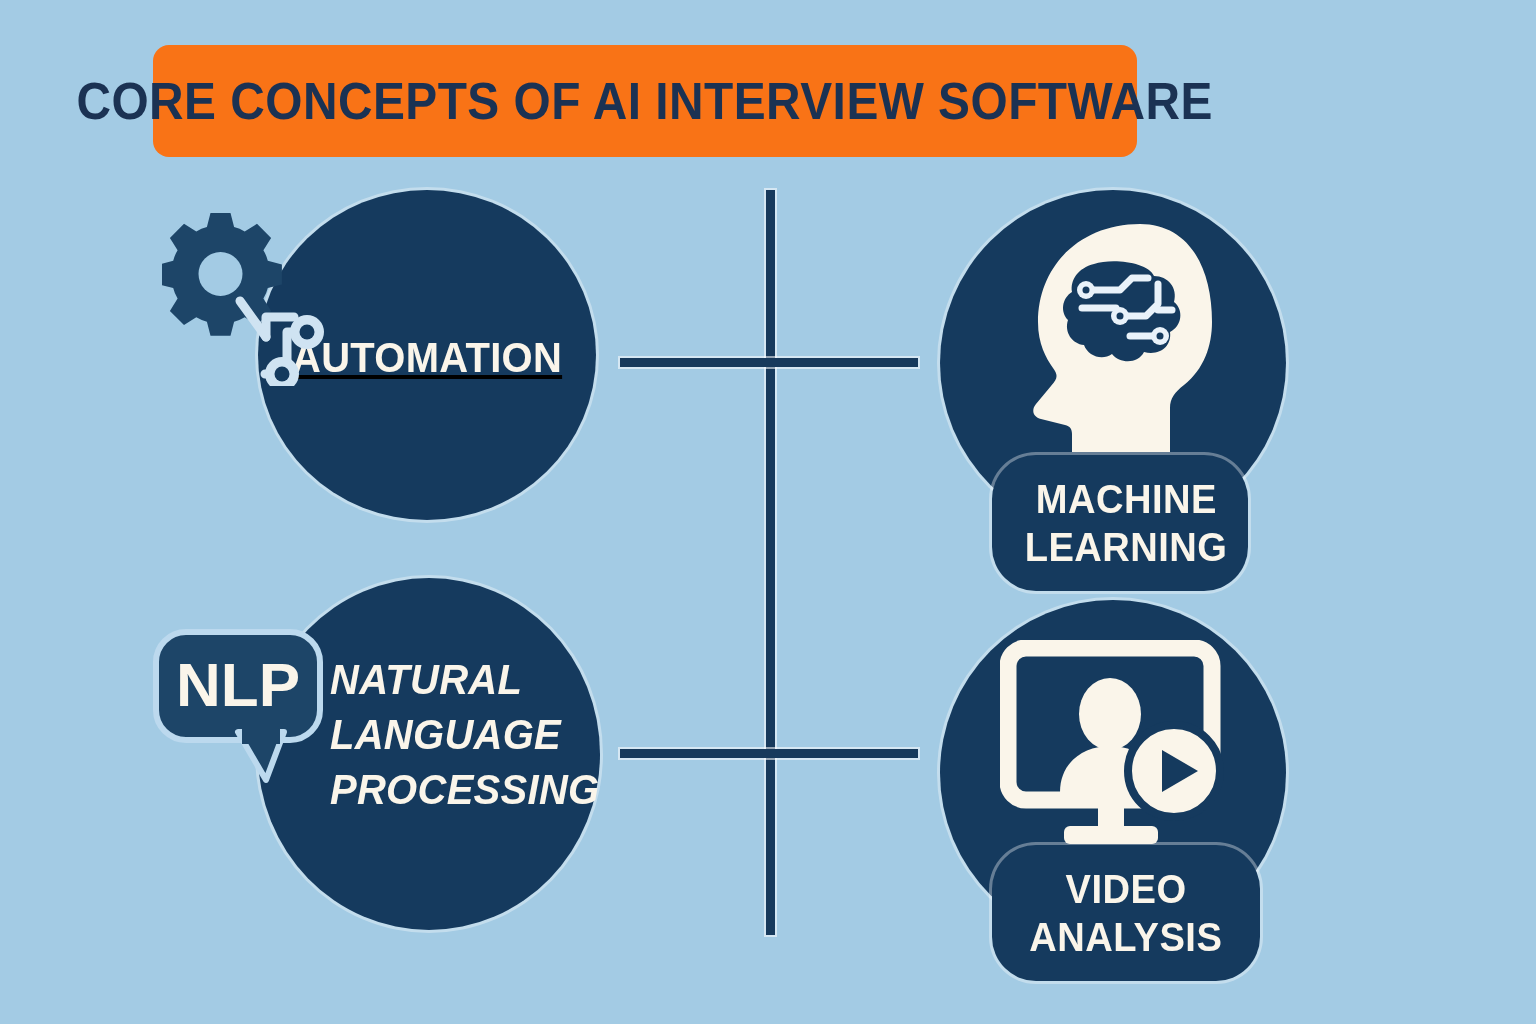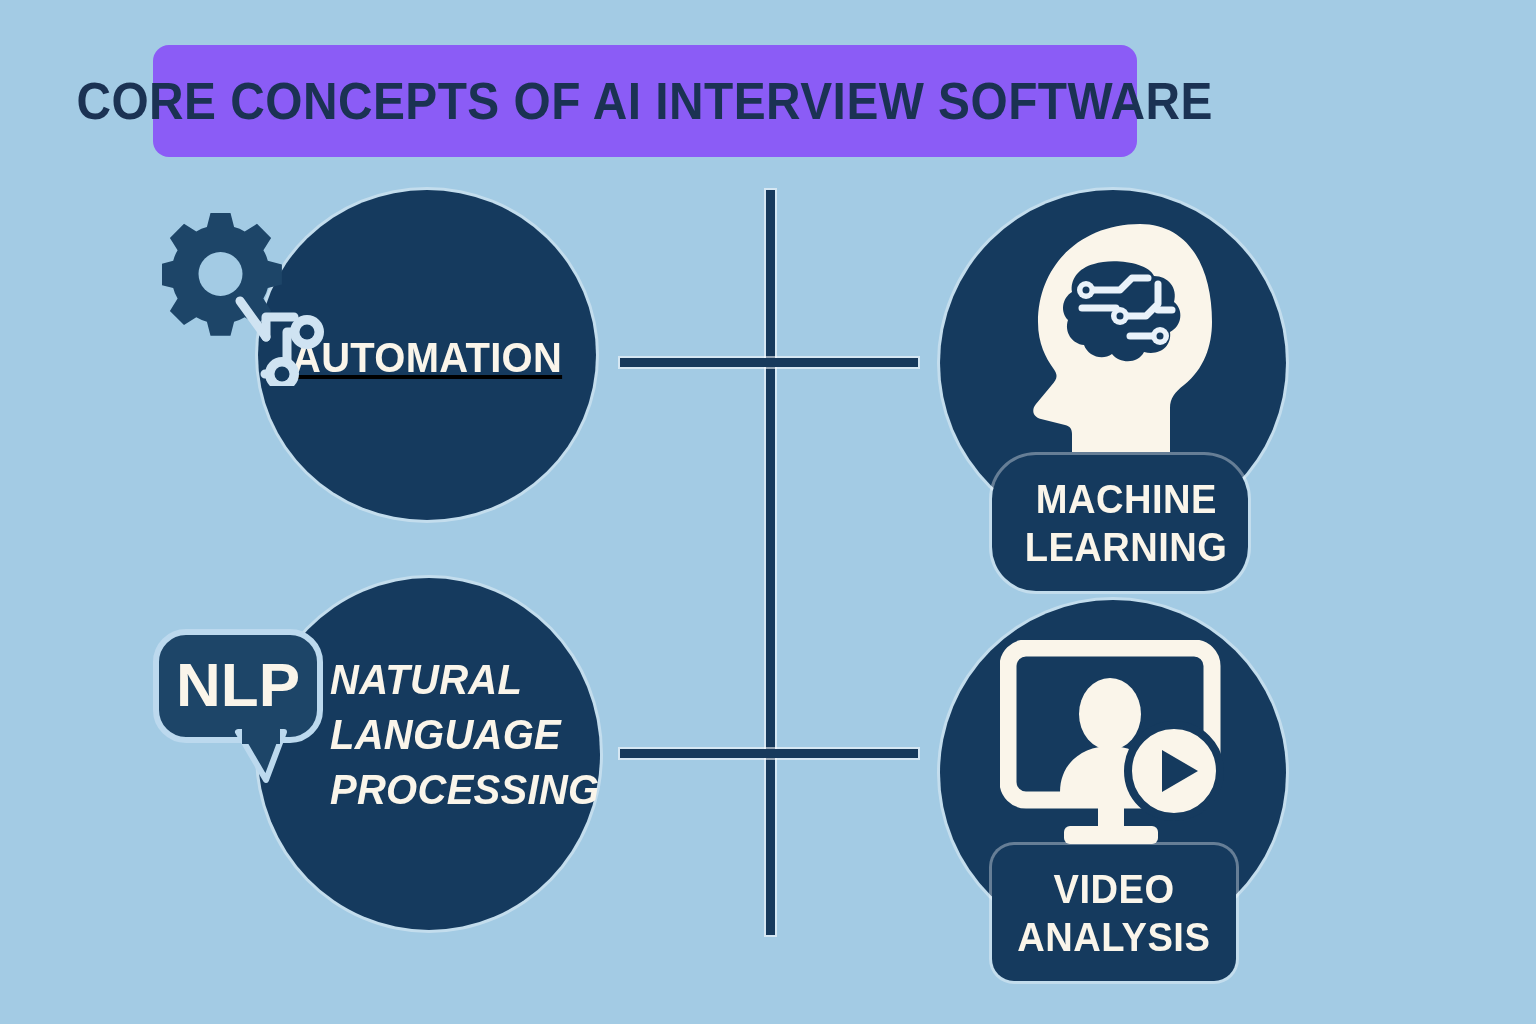--- a/index.html
+++ b/index.html
@@ -20,21 +20,21 @@
     background: #a3cbe4;
   }
 
   
   .title-banner {
     position: absolute;
     left: 153px;
     top: 45px;
     width: 984px;
     height: 112px;
-    background: #8b5cf6;
+    background: #f97316;
     border-radius: 16px;
     display: flex;
     align-items: center;
     justify-content: center;
   }
   .title-text {
     font-family: "Liberation Sans Narrow", "Liberation Sans", sans-serif;
     font-weight: bold;
     font-size: 52px;
     letter-spacing: 0.5px;
@@ -90,21 +90,21 @@
     position: absolute;
     background: #153a5e;
     border-radius: 44px;
     display: flex;
     flex-direction: column;
     align-items: center;
     justify-content: center;
     box-shadow: 0 0 0 3px rgba(255,255,255,0.35);
   }
   .badge-ml    { left: 992px; top: 455px; width: 244px; height: 136px; padding-left: 12px; }
-  .badge-video { left: 992px; top: 845px; width: 244px; height: 136px; border-radius: 22px; }
+  .badge-video { left: 992px; top: 845px; width: 268px; height: 136px; }
 
   .badge-line {
     font-family: "Liberation Sans Narrow", "Liberation Sans", sans-serif;
     font-weight: bold;
     font-size: 41px;
     line-height: 48px;
     color: #faf5ea;
     transform: scaleX(0.93);
     white-space: nowrap;
     letter-spacing: 0.5px;

